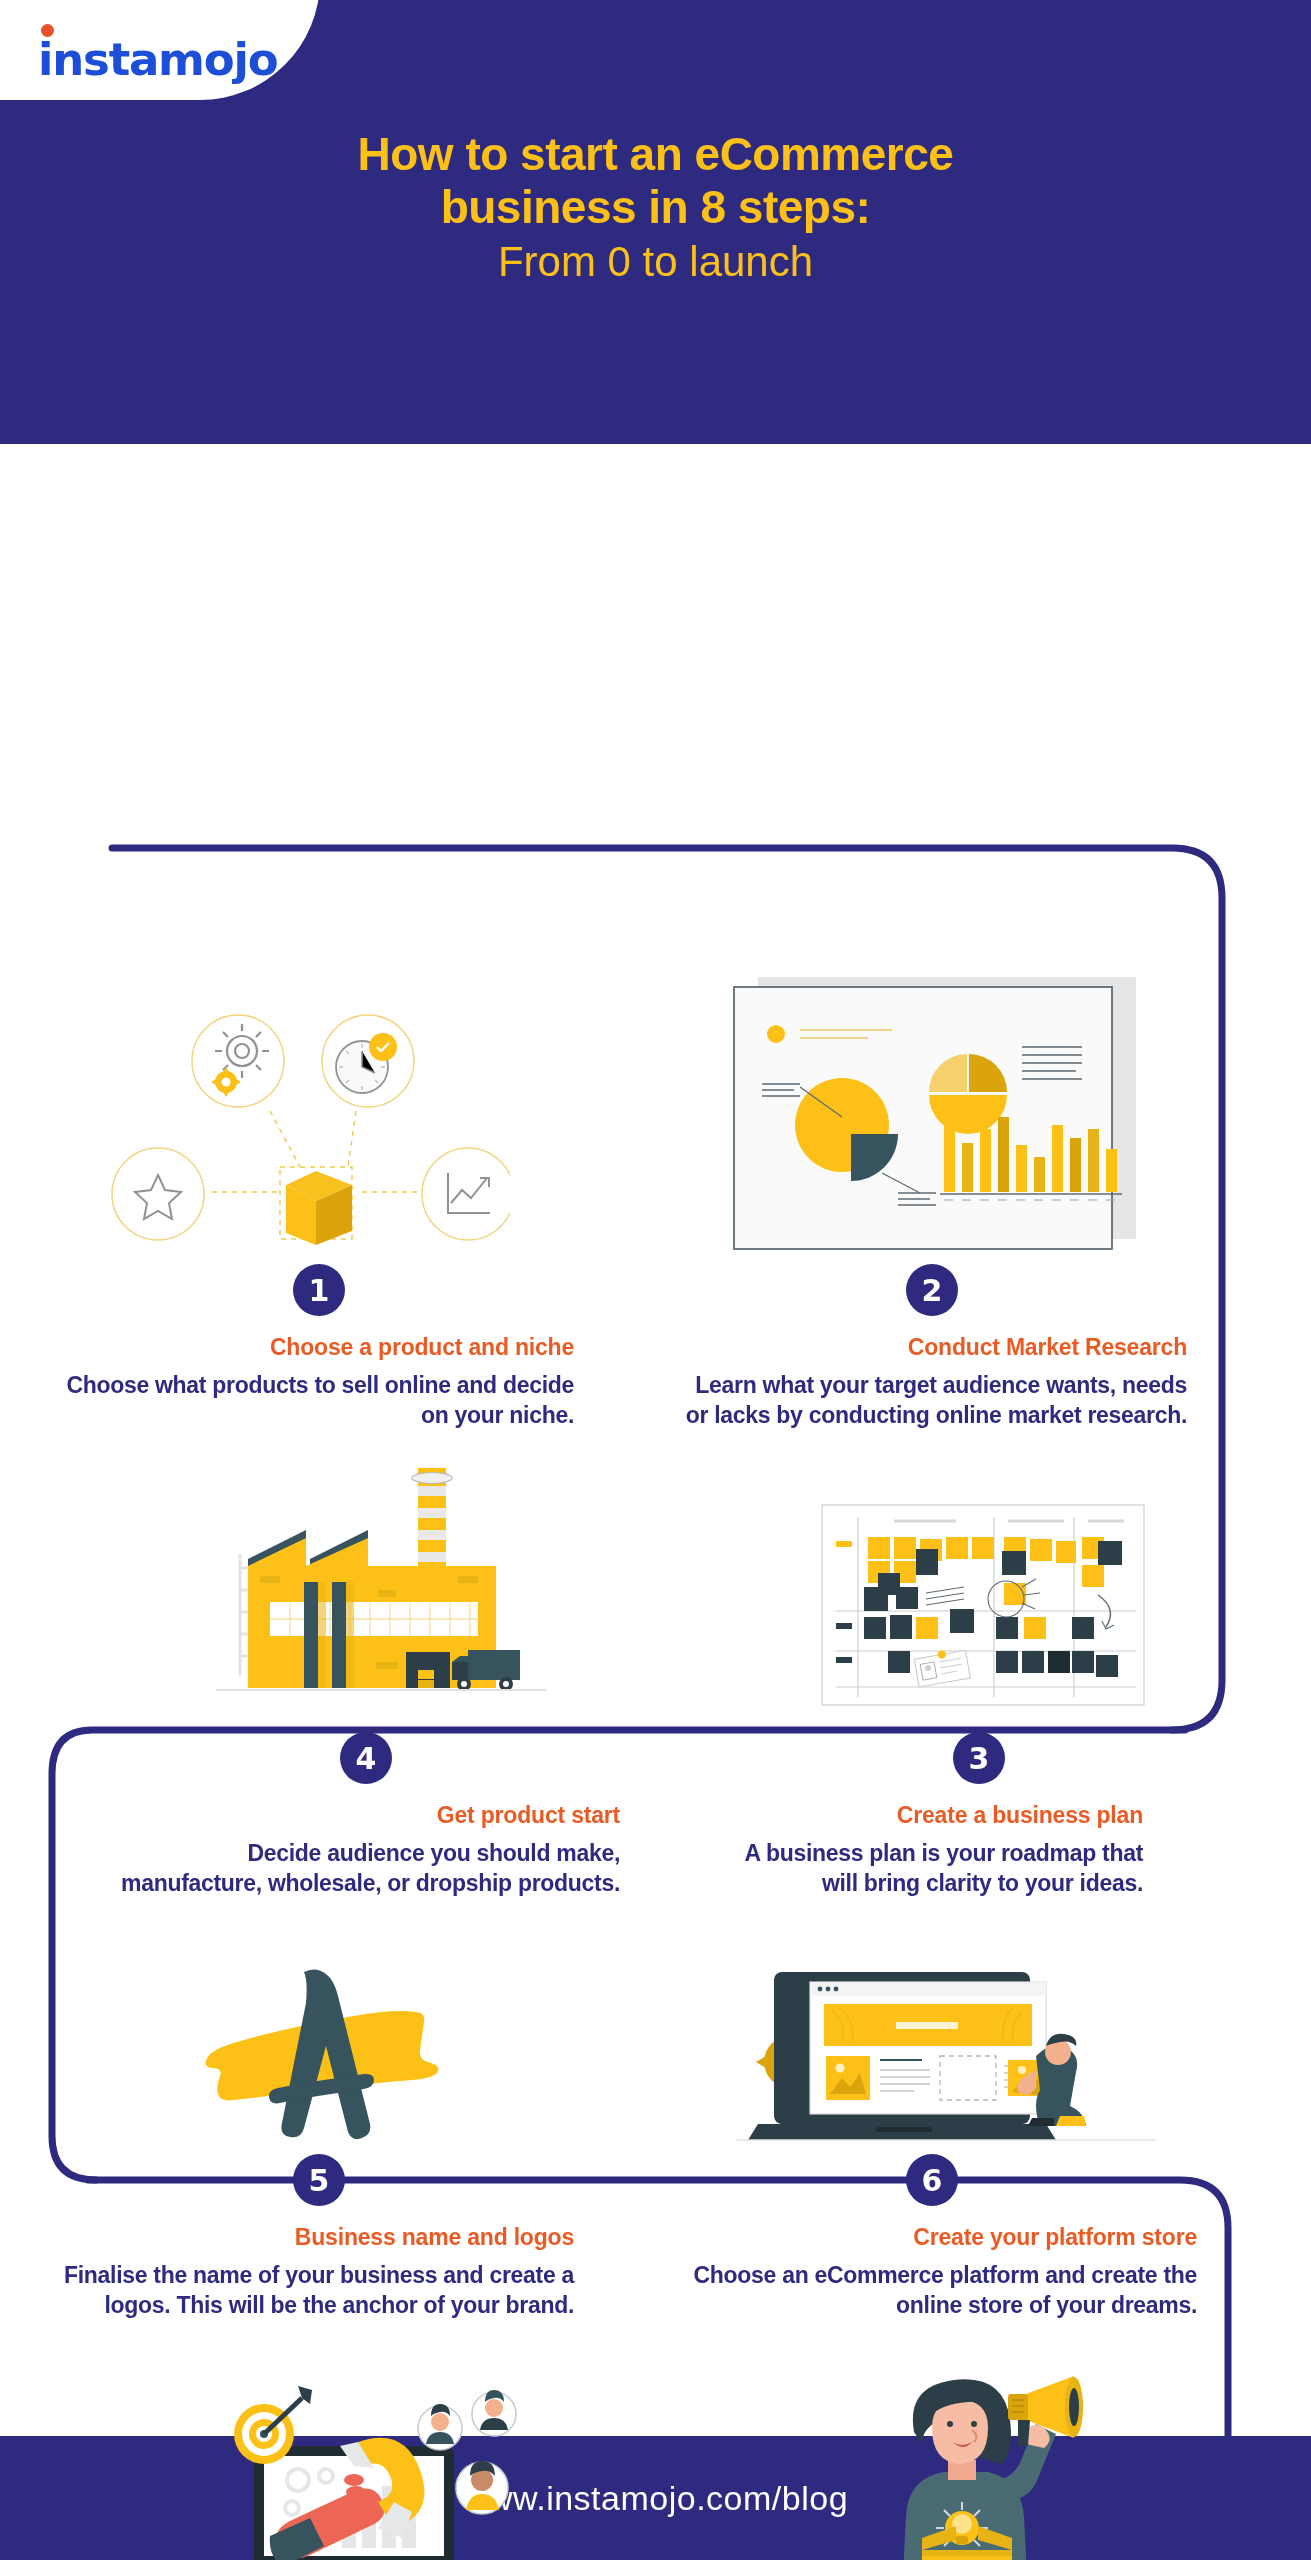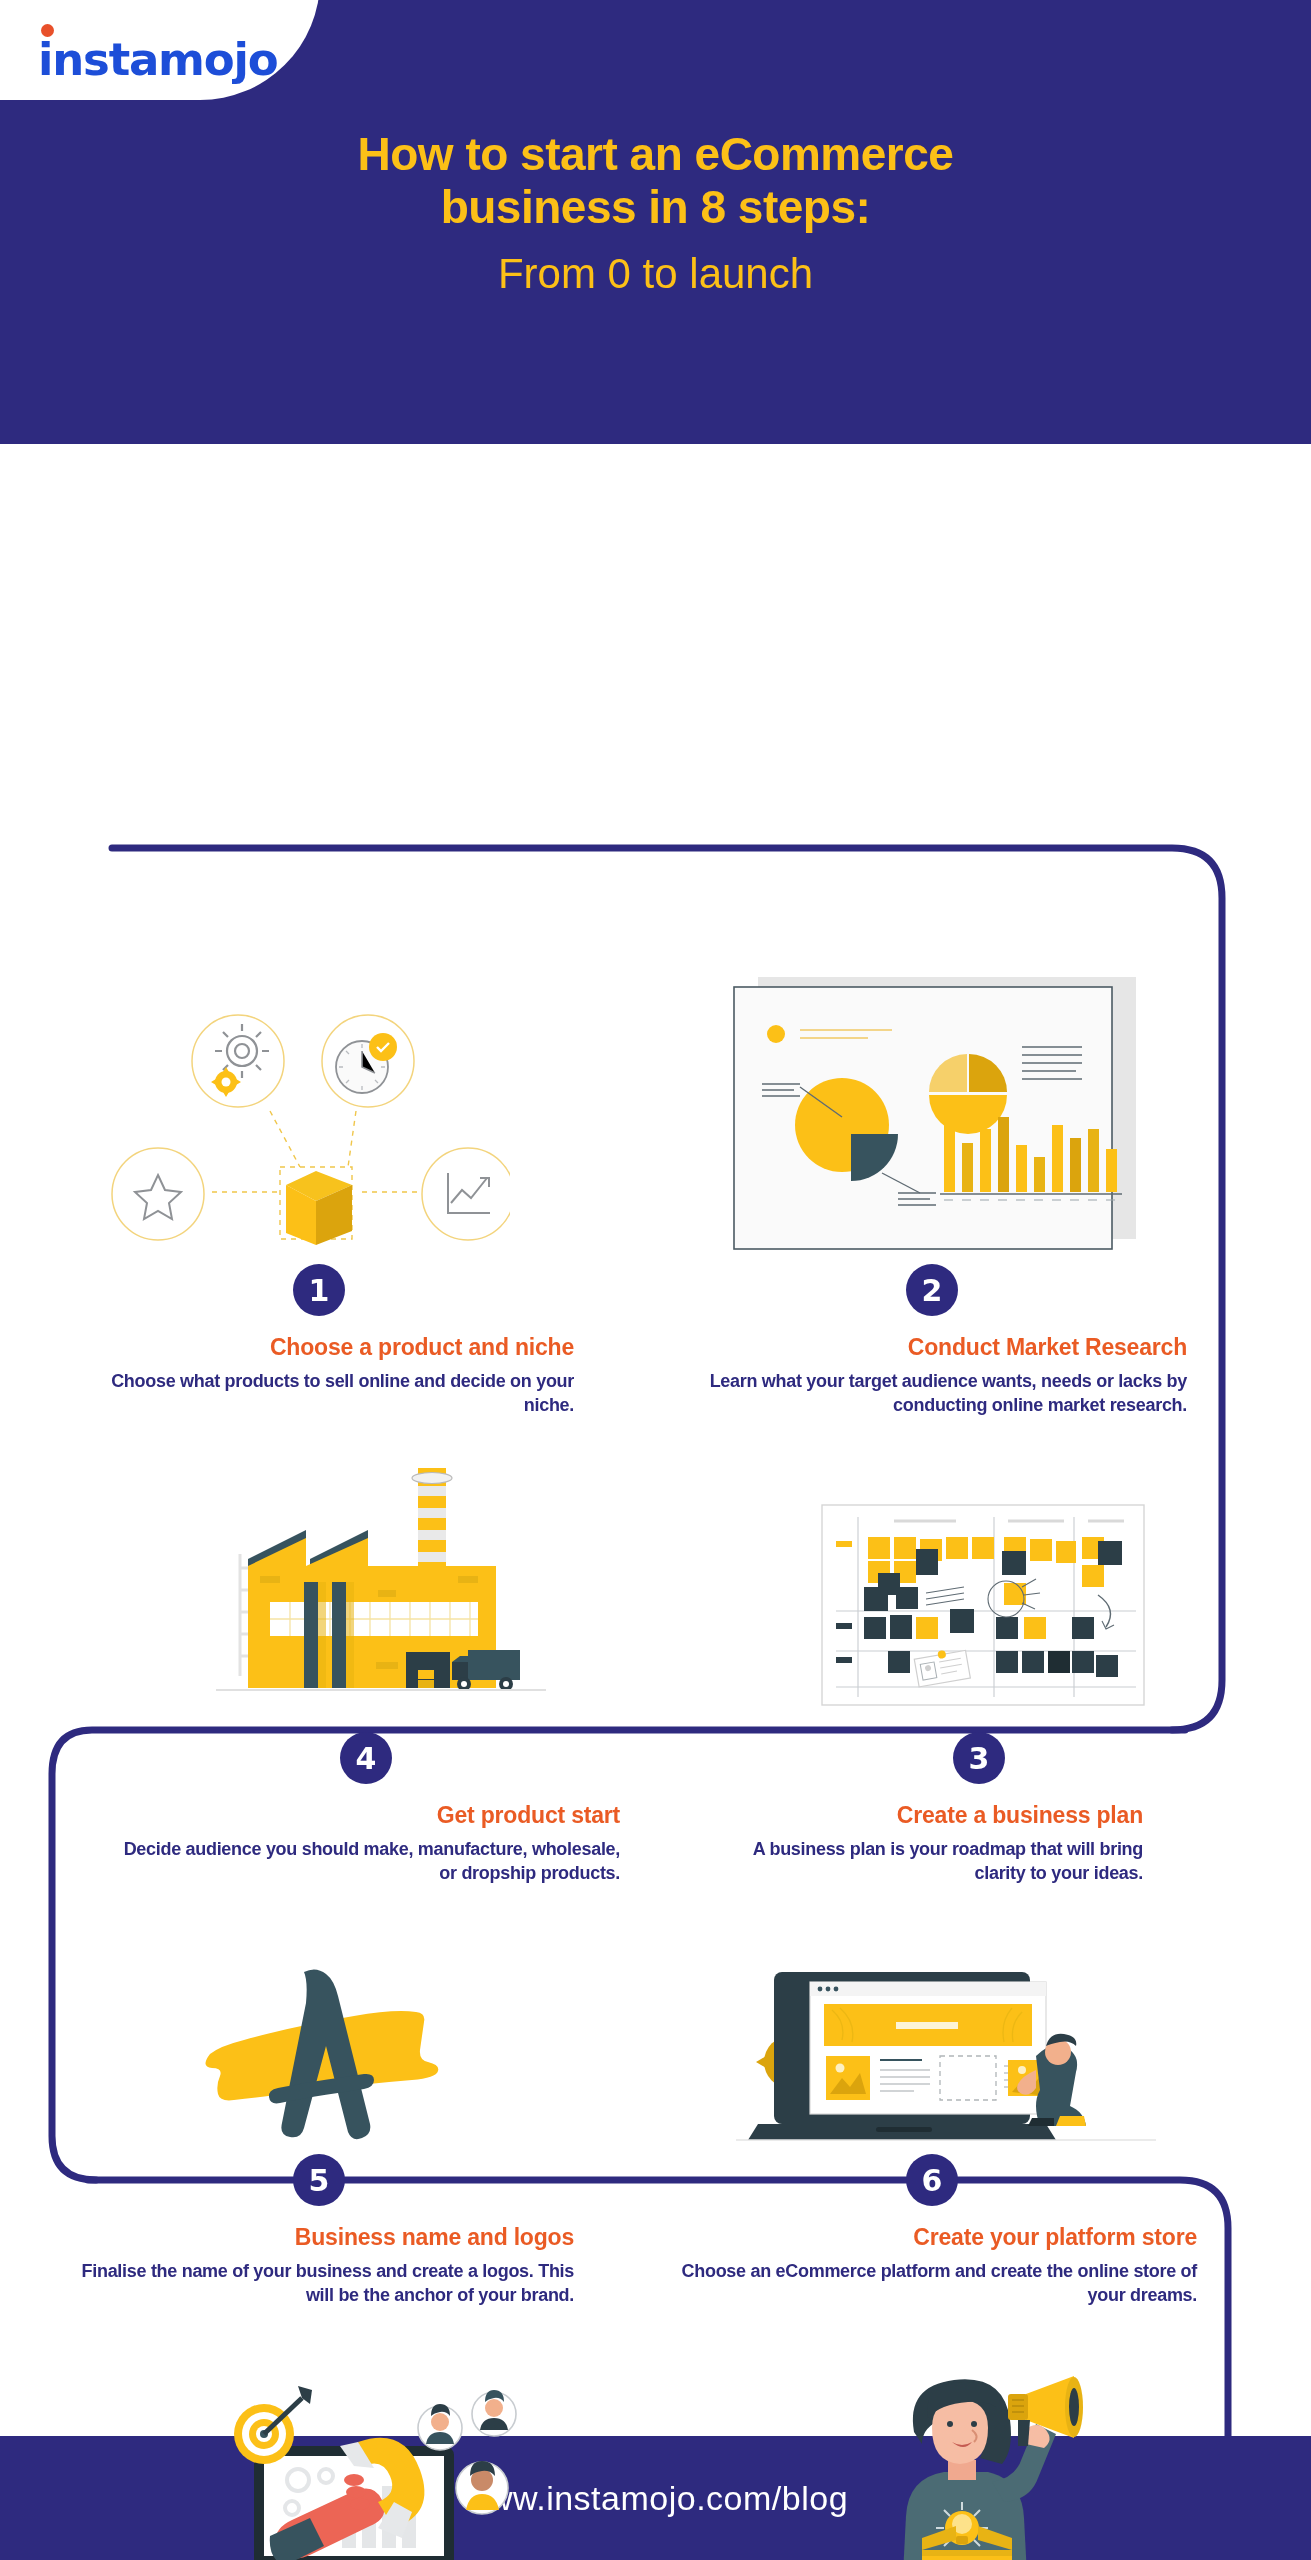--- a/index.html
+++ b/index.html
@@ -58,21 +58,21 @@
     font-weight: bold;
     line-height: 1.16;
     letter-spacing: -0.5px;
   }
   .title-line2 {
     color: #fcc017;
     font-size: 42px;
     font-weight: normal;
     line-height: 1.3;
     letter-spacing: 0px;
-    margin-top: 12px;
+    margin-top: 0;
   }
 
   
   .board {
     position: relative;
     width: 1311px;
     height: 1992px;
     background: #ffffff;
   }
   .track-svg {
@@ -107,21 +107,21 @@
   }
   .step-title {
     color: #ea5b24;
     font-size: 23px;
     font-weight: bold;
     letter-spacing: -0.2px;
     margin-bottom: 9px;
   }
   .step-desc {
     color: #2e2a7f;
-    font-size: 18px;
+    font-size: 23px;
     font-weight: bold;
     line-height: 1.32;
     letter-spacing: -0.3px;
   }
 
   .art { position: absolute; z-index: 3; }
 
   
   .footer {
     position: absolute;

